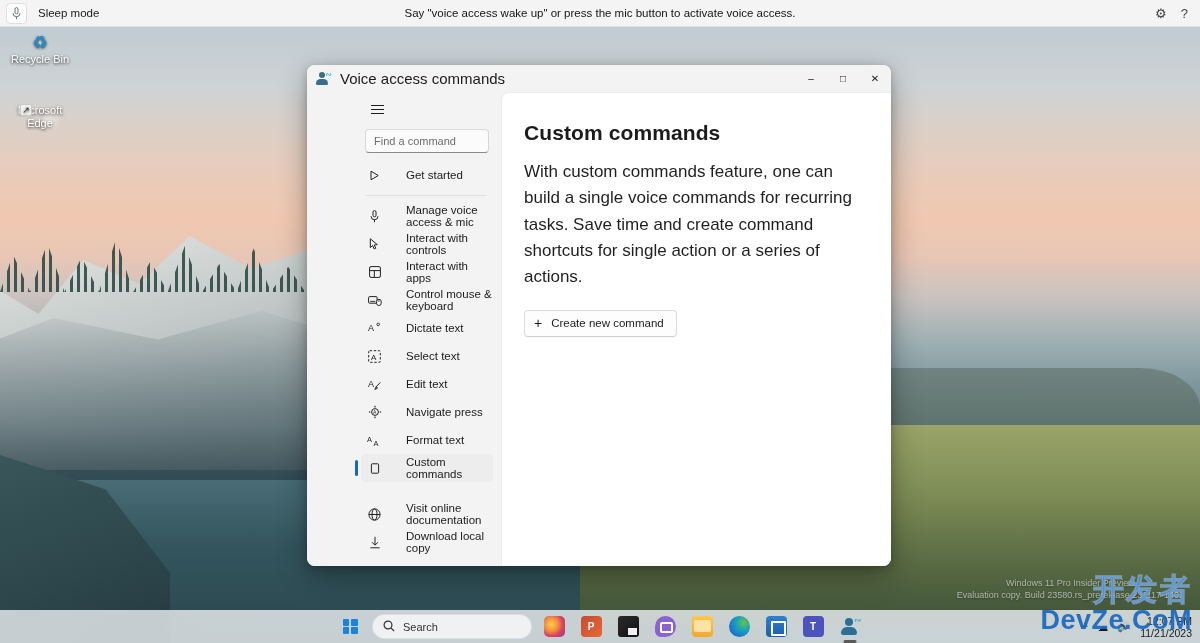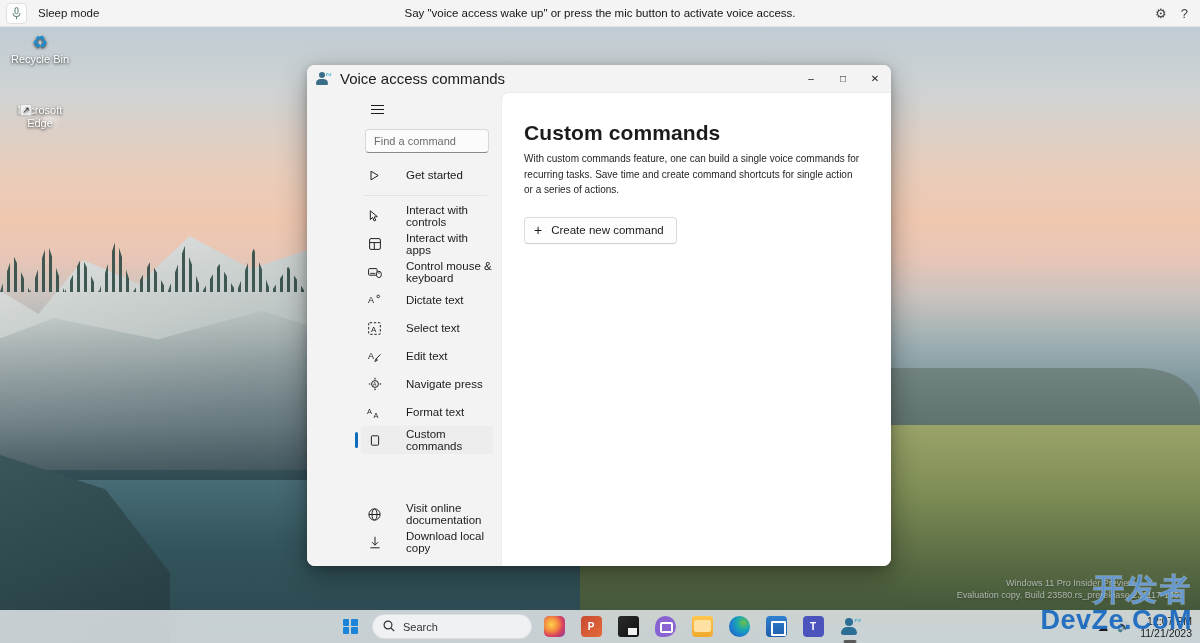--- a/index.html
+++ b/index.html
@@ -212,21 +212,21 @@
   #content {
     flex: 1; background: #fff;
     border-top-left-radius: 8px;
     border-left: 1px solid #ececec; border-top: 1px solid #ececec;
     padding: 28px 30px 0 22px;
   }
   #content-title {
     font-size: 21px; font-weight: 600; color: #1b1b1b; letter-spacing: .1px;
   }
   #content-desc {
-    margin-top: 6px; font-size: 10px; line-height: 1.55; color: #1f1f1f; max-width: 348px;
+    margin-top: 14px; font-size: 17px; line-height: 1.55; color: #1f1f1f; max-width: 348px;
   }
   #create-btn {
     margin-top: 19px; height: 27px; padding: 0 12px 0 9px;
     display: inline-flex; align-items: center; gap: 9px;
     background: #fdfdfd; border: 1px solid #dcdcdc; border-bottom-color: #cfcfcf;
     border-radius: 4px; font-size: 11.5px; color: #1b1b1b;
     box-shadow: 0 1px 0 rgba(0,0,0,.02);
   }
   .plus { font-size: 14px; line-height: 1; color: #1b1b1b; }
 
@@ -398,20 +398,30 @@
           <span class="nav-ico">
             <svg width="11" height="11" viewBox="0 0 11 11" fill="none">
                 <path d="M2 1.2 9.2 5.5 2 9.8z" stroke="#222" stroke-width="1" stroke-linejoin="round"></path>
               </svg>
           </span>
           <span>Get started</span>
         </div>
 
         <div class="divider"></div>
 
+        <div class="nav-item">
+          <span class="nav-ico">
+            <svg width="9" height="13" viewBox="0 0 9 13" fill="none">
+              <rect x="3" y="0.6" width="3" height="6.2" rx="1.5" stroke="#222" stroke-width="1"></rect>
+              <path d="M1 6.2a3.5 3.5 0 0 0 7 0" stroke="#222" stroke-width="1" fill="none"></path>
+              <line x1="4.5" y1="9.6" x2="4.5" y2="12.2" stroke="#222" stroke-width="1"></line>
+            </svg>
+          </span>
+          <span>Manage voice access &amp; mic</span>
+        </div>
 
         <div class="nav-item">
           <span class="nav-ico">
             <svg width="11" height="12" viewBox="0 0 11 12" fill="none">
               <path d="M1.3 0.8 1.3 9.6 3.6 7.5 5.2 11 6.8 10.2 5.2 7 8.3 6.6z" stroke="#222" stroke-width="1" stroke-linejoin="round" fill="none"></path>
             </svg>
           </span>
           <span>Interact with controls</span>
         </div>
 

